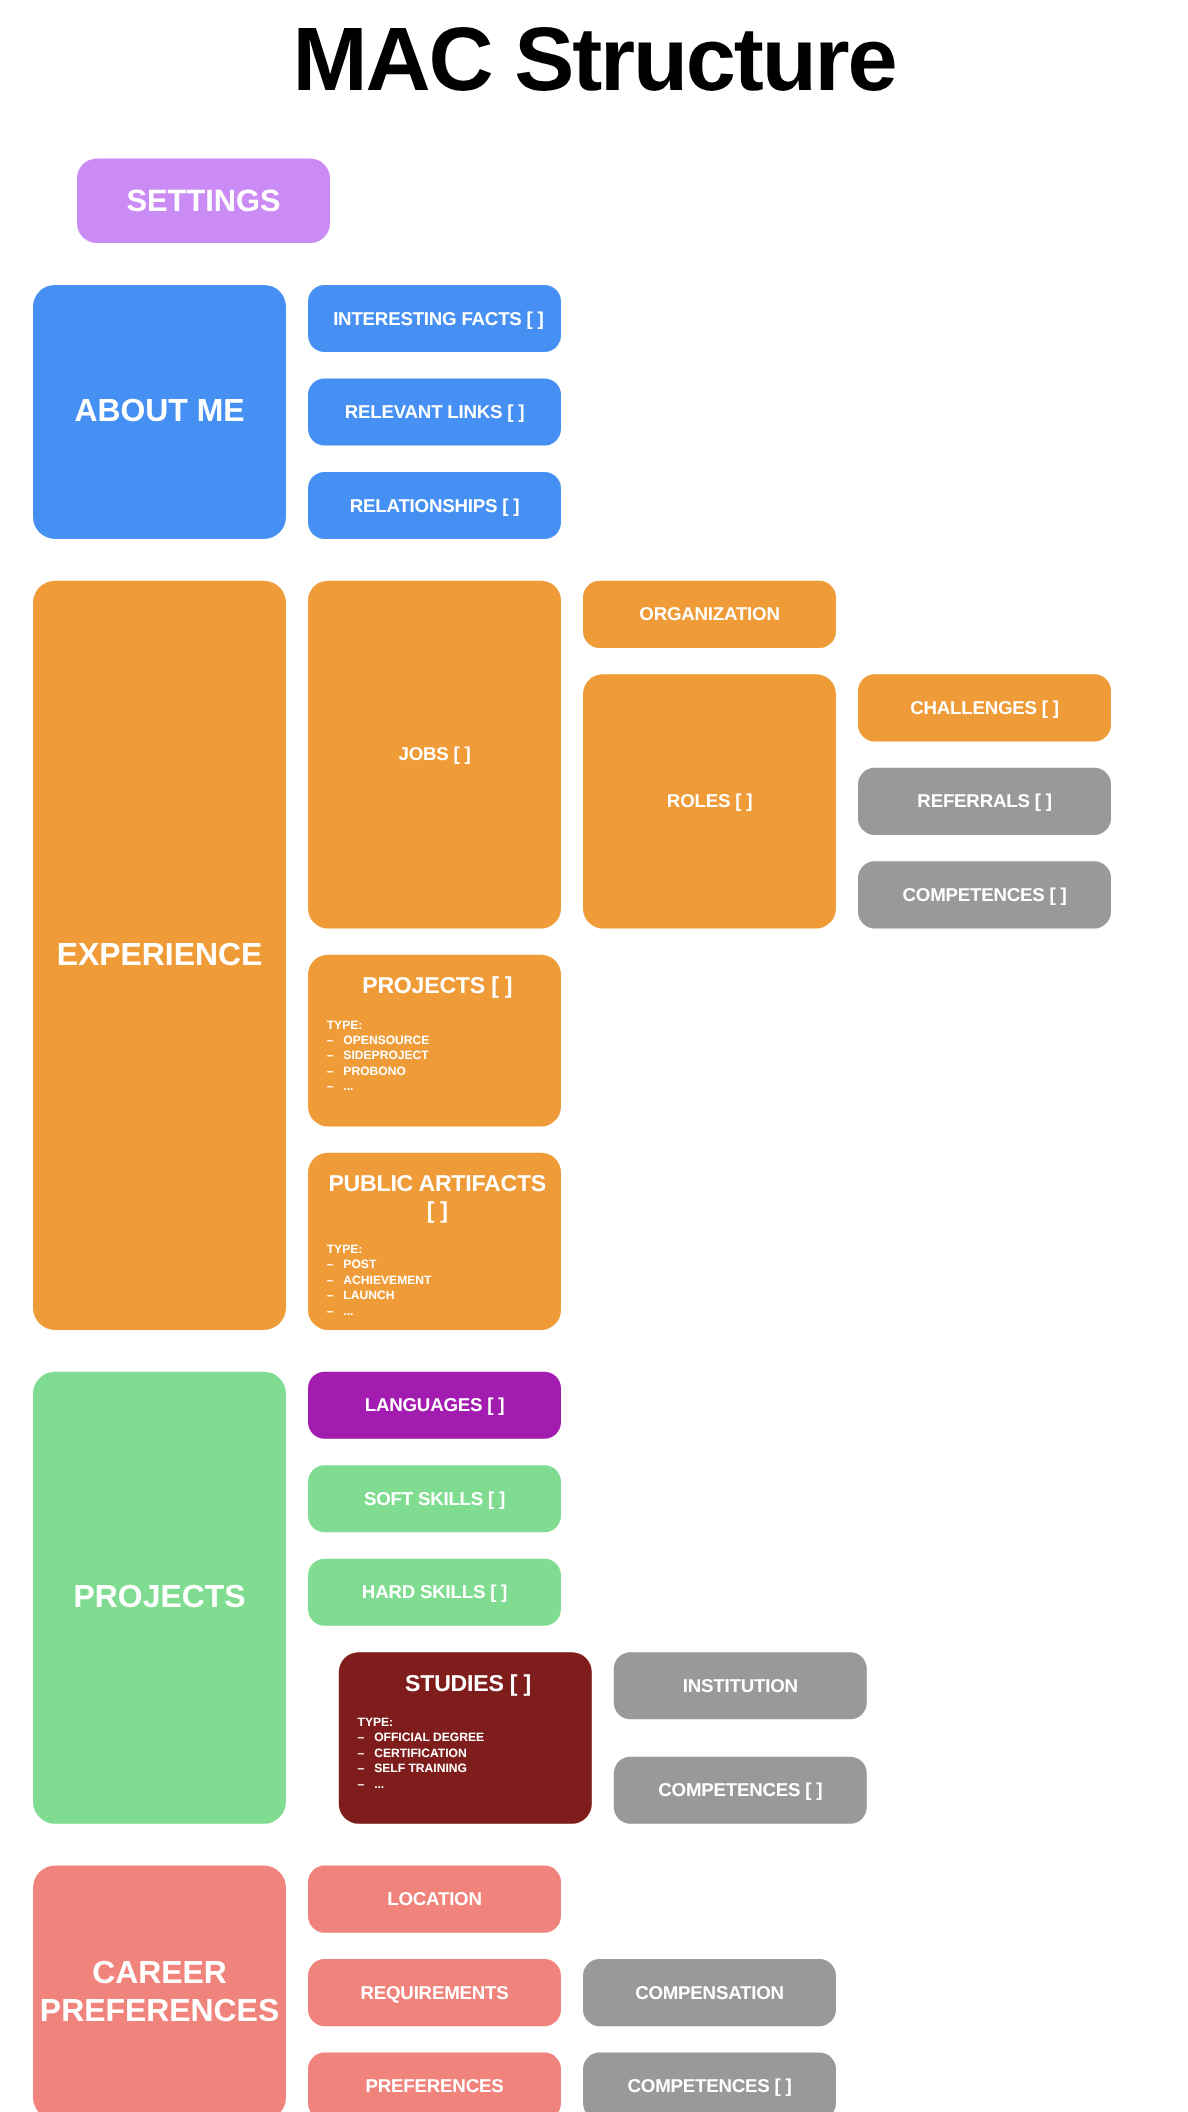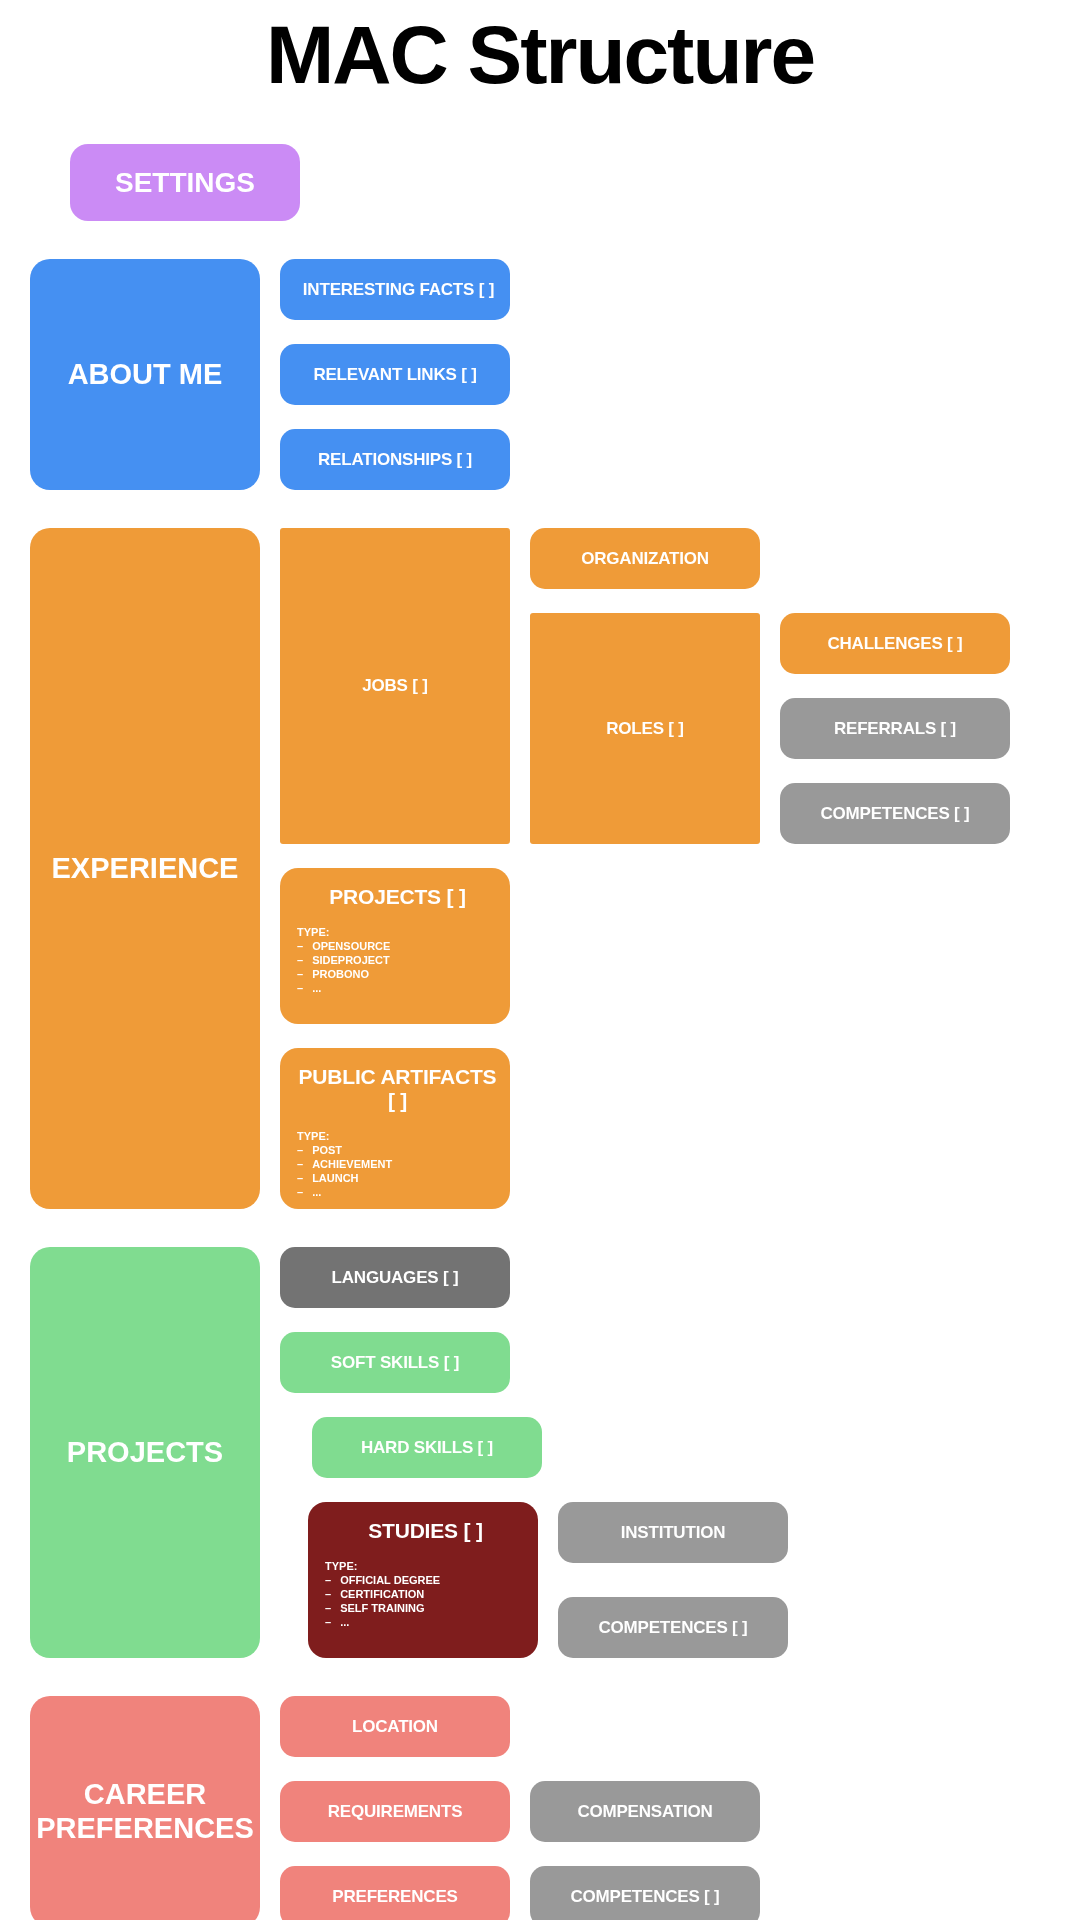--- a/index.html
+++ b/index.html
@@ -18,21 +18,21 @@
   .stack.spread{justify-content:space-between;gap:16px;}
   .row{display:flex;gap:20px;align-items:stretch;}
   .node{
     width:230px;box-sizing:border-box;flex-shrink:0;
     color:#fff;font-weight:700;
     display:flex;align-items:center;justify-content:center;text-align:center;
     border-radius:16px;
   }
   .leaf{height:61px;font-size:17px;letter-spacing:-0.2px;border-radius:15px;padding:0 6px;}
   .single{height:77px;font-size:28px;border-radius:18px;margin-left:40px;}
-  .branch{font-size:17px;letter-spacing:-0.2px;border-radius:3px;}
+  .branch{font-size:17px;letter-spacing:-0.2px;border-radius:18px;}
   .main{font-size:29px;line-height:1.15;border-radius:20px;padding:0 10px;}
   .card{
     display:block;min-height:156px;border-radius:18px;
     padding:17px 12px 10px 17px;text-align:left;
   }
   .card-title{text-align:center;font-size:21px;letter-spacing:-0.2px;margin-bottom:16px;}
   .type-heading{font-size:11px;line-height:14px;}
   .type-item{display:flex;gap:9px;font-size:11px;line-height:14px;}
   .dash{flex-shrink:0;}
 </style>
@@ -146,27 +146,27 @@
       </div>
 
     </div>
   </div>
 
   <div class="section">
     <div class="node main" style="background: rgb(128, 220, 144);">
       <span>PROJECTS</span>
     </div>
     <div class="stack">
-      <div class="node leaf" style="background: #737373;">
+      <div class="node leaf" style="background: #a21caf;">
         <span>LANGUAGES [ ]</span>
       </div>
       <div class="node leaf" style="background: rgb(128, 220, 144);">
         <span>SOFT SKILLS [ ]</span>
       </div>
-      <div class="node leaf" style="background: rgb(128, 220, 144); margin-left: 32px;">
+      <div class="node leaf" style="background: rgb(128, 220, 144);">
         <span>HARD SKILLS [ ]</span>
       </div>
 
       <div class="row">
         <div class="node card" style="background: #7f1d1d; margin-left: 28px;">
           <div class="card-title">STUDIES [ ]</div>
           <div>
             <div class="type-heading">TYPE:</div>
             <div class="type-item">
               <span class="dash">–</span>

